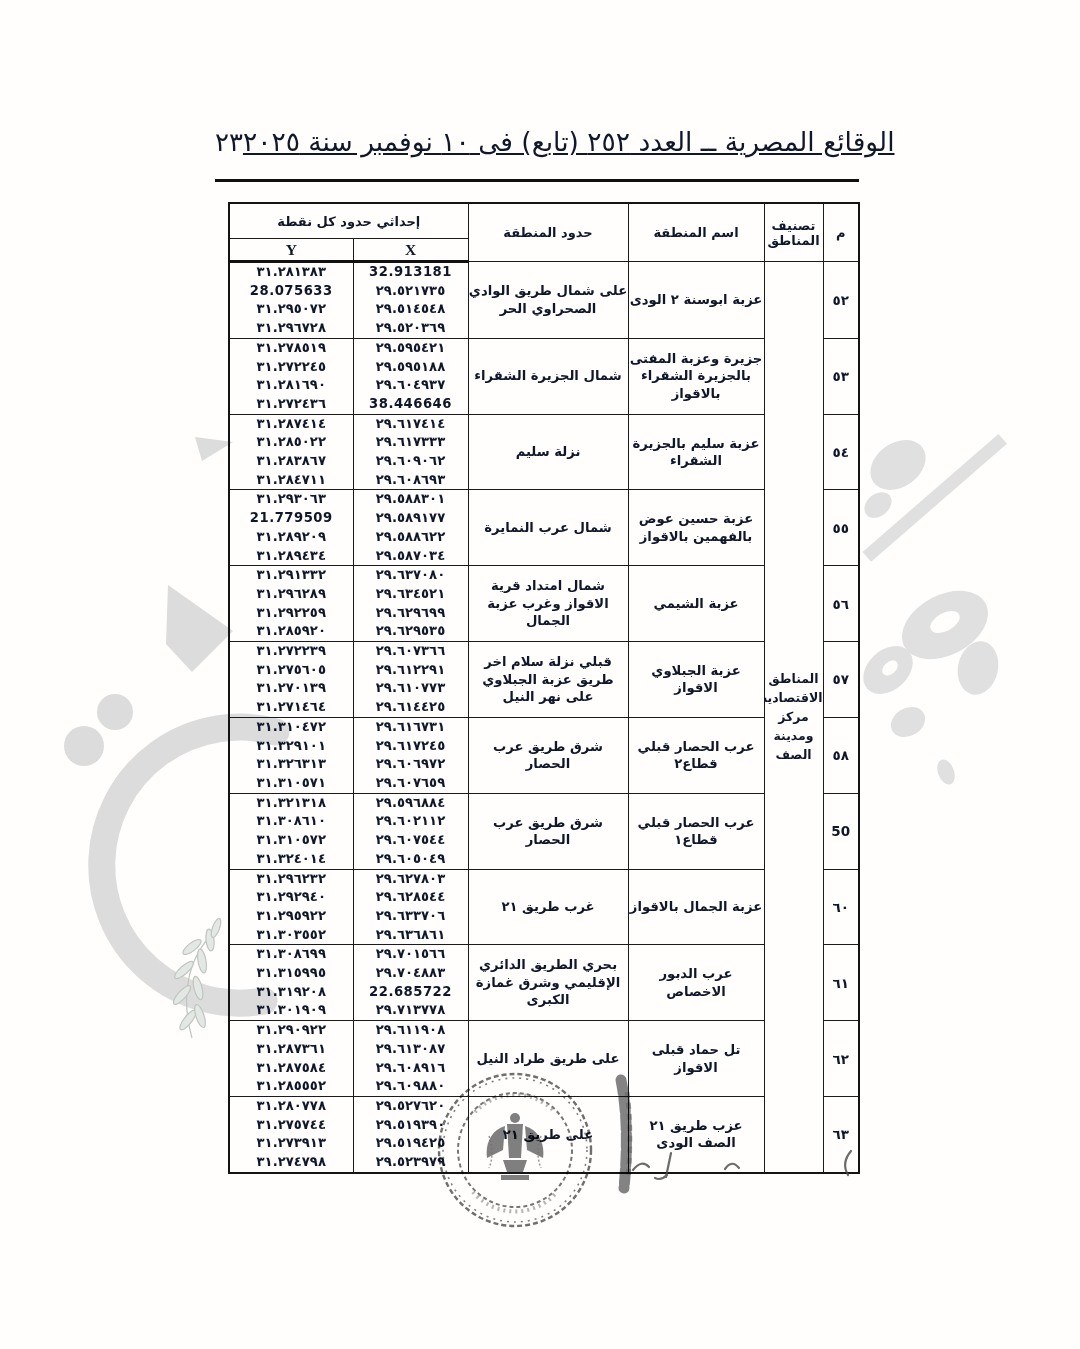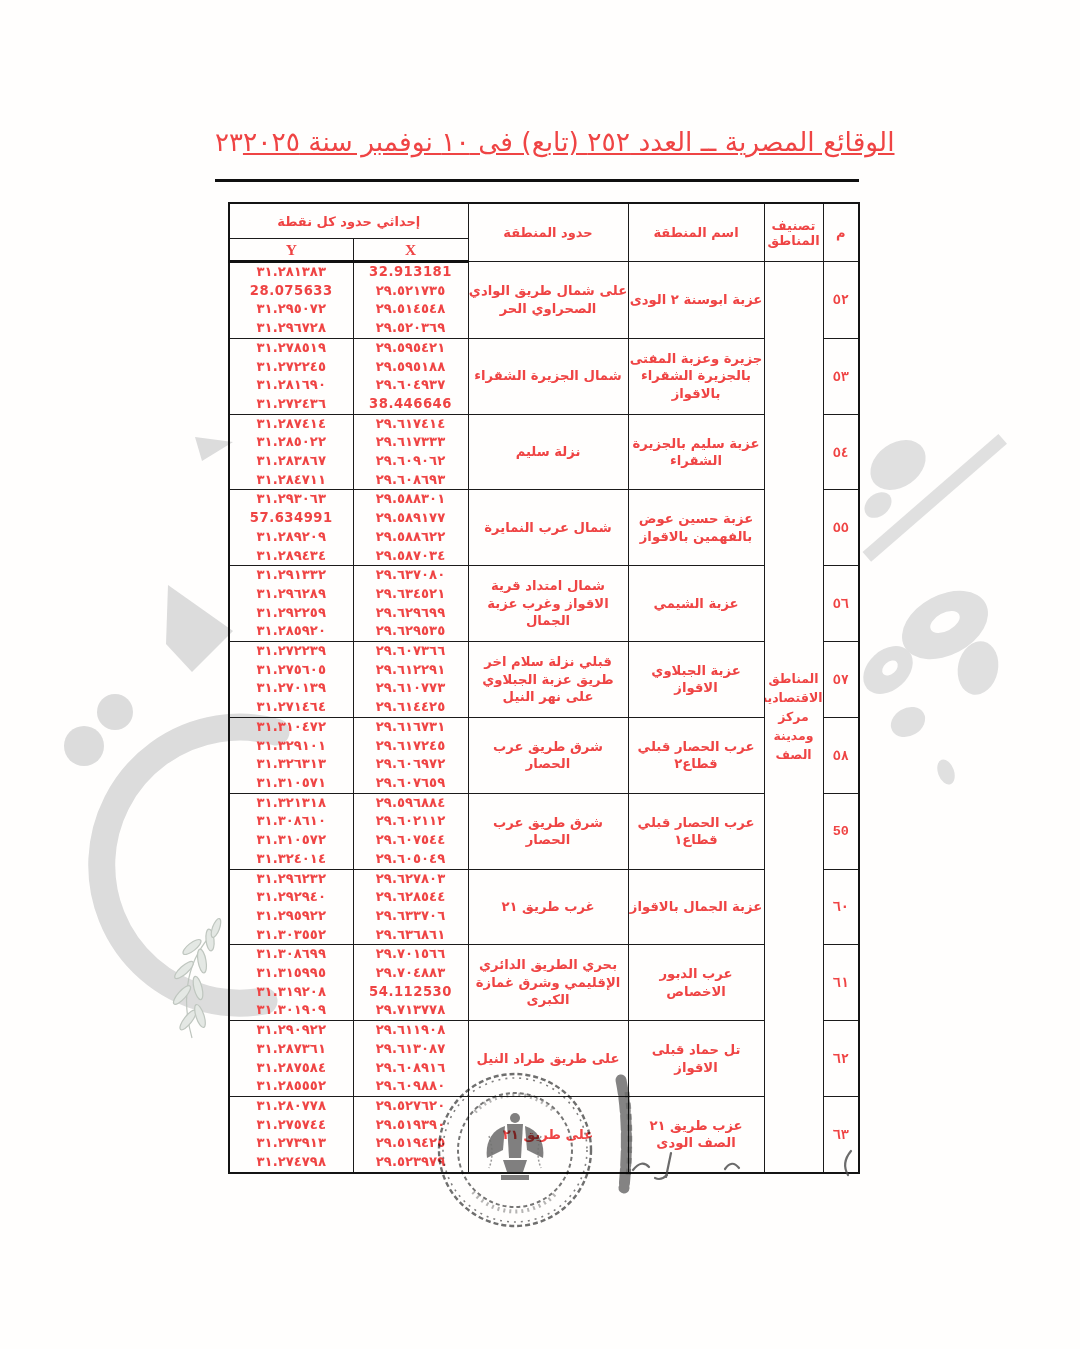--- a/index.html
+++ b/index.html
@@ -2,21 +2,21 @@
 <html lang="ar"><head>
 <meta charset="utf-8">
 <style>
   html,body{margin:0;padding:0;}
   .page{
     position:relative;
     width:1080px;height:1349px;
     background:#fffefd;
     overflow:hidden;
     font-family:"DejaVu Sans", sans-serif;
-    color:#ef4444;
+    color:#0f172a;
   }
   
   .masthead{
     position:absolute; left:215px; top:126px; width:645px;
     display:flex; justify-content:space-between; align-items:baseline;
     direction:ltr;
   }
   .masthead .pageno{ font-size:26px; letter-spacing:1px; }
   .masthead .title{ direction:rtl; font-size:26.5px; white-space:nowrap;text-decoration:underline; }
   .rule{
@@ -33,21 +33,21 @@
     border:1.5px solid #1b1b1b;
     padding:0; text-align:center; vertical-align:middle; overflow:hidden;
     font-weight:bold;
   }
   thead tr.h1 th{ height:34px; font-size:13px; line-height:15px;}
   thead tr.h2 th{ height:21px; border-bottom:3px solid #111; }
   th.axis{ font-family:"Liberation Serif", serif; font-size:15.5px; }
   th.cls-h{ font-size:11.5px; line-height:13.5px; }
   th.serial-h{ font-size:13px; }
   tbody tr{ height:75px; }
-  td.serial-cell{ font-size:13.5px;font-family:Liberation Mono, monospace; }
+  td.serial-cell{ font-size:13.5px; }
   td.cls-cell{ font-size:12.5px; line-height:19px; }
   td.name-cell{ font-size:13.2px; line-height:17.5px; padding:0 5px; }
   td.bounds-cell{ font-size:13.2px; line-height:17.5px; padding:0 6px; }
   td.coord-cell{ font-size:13.2px; }
   td.coord-cell .num{
     direction:ltr; line-height:18.7px; letter-spacing:.5px; white-space:nowrap;
   }
   
   .ovl{ position:absolute; pointer-events:none; }
   .stamp{ mix-blend-mode:multiply; opacity:.85; }
@@ -186,21 +186,21 @@
           <td class="name-cell">عزبة حسين عوض بالفهمين بالاقواز</td>
           <td class="bounds-cell">شمال عرب النمايرة</td>
           <td class="coord-cell">
             <div class="num">٢٩.٥٨٨٣٠١</div>
             <div class="num">٢٩.٥٨٩١٧٧</div>
             <div class="num">٢٩.٥٨٨٦٢٢</div>
             <div class="num">٢٩.٥٨٧٠٣٤</div>
           </td>
           <td class="coord-cell">
             <div class="num">٣١.٢٩٣٠٦٣</div>
-            <div class="num">57.634991</div>
+            <div class="num">21.779509</div>
             <div class="num">٣١.٢٨٩٢٠٩</div>
             <div class="num">٣١.٢٨٩٤٣٤</div>
           </td>
         </tr>
         <tr>
           <td class="serial-cell">٥٦</td>
           <td class="name-cell">عزبة الشيمي</td>
           <td class="bounds-cell">شمال امتداد قرية الاقواز وغرب عزبة الجمال</td>
           <td class="coord-cell">
             <div class="num">٢٩.٦٣٧٠٨٠</div>
@@ -283,21 +283,21 @@
             <div class="num">٣١.٣٠٣٥٥٢</div>
           </td>
         </tr>
         <tr>
           <td class="serial-cell">٦١</td>
           <td class="name-cell">عرب الدبور الاخصاص</td>
           <td class="bounds-cell">بحري الطريق الدائري الإقليمي وشرق غمازة الكبرى</td>
           <td class="coord-cell">
             <div class="num">٢٩.٧٠١٥٦٦</div>
             <div class="num">٢٩.٧٠٤٨٨٣</div>
-            <div class="num">54.112530</div>
+            <div class="num">22.685722</div>
             <div class="num">٢٩.٧١٣٧٧٨</div>
           </td>
           <td class="coord-cell">
             <div class="num">٣١.٣٠٨٦٩٩</div>
             <div class="num">٣١.٣١٥٩٩٥</div>
             <div class="num">٣١.٣١٩٢٠٨</div>
             <div class="num">٣١.٣٠١٩٠٩</div>
           </td>
         </tr>
         <tr>

